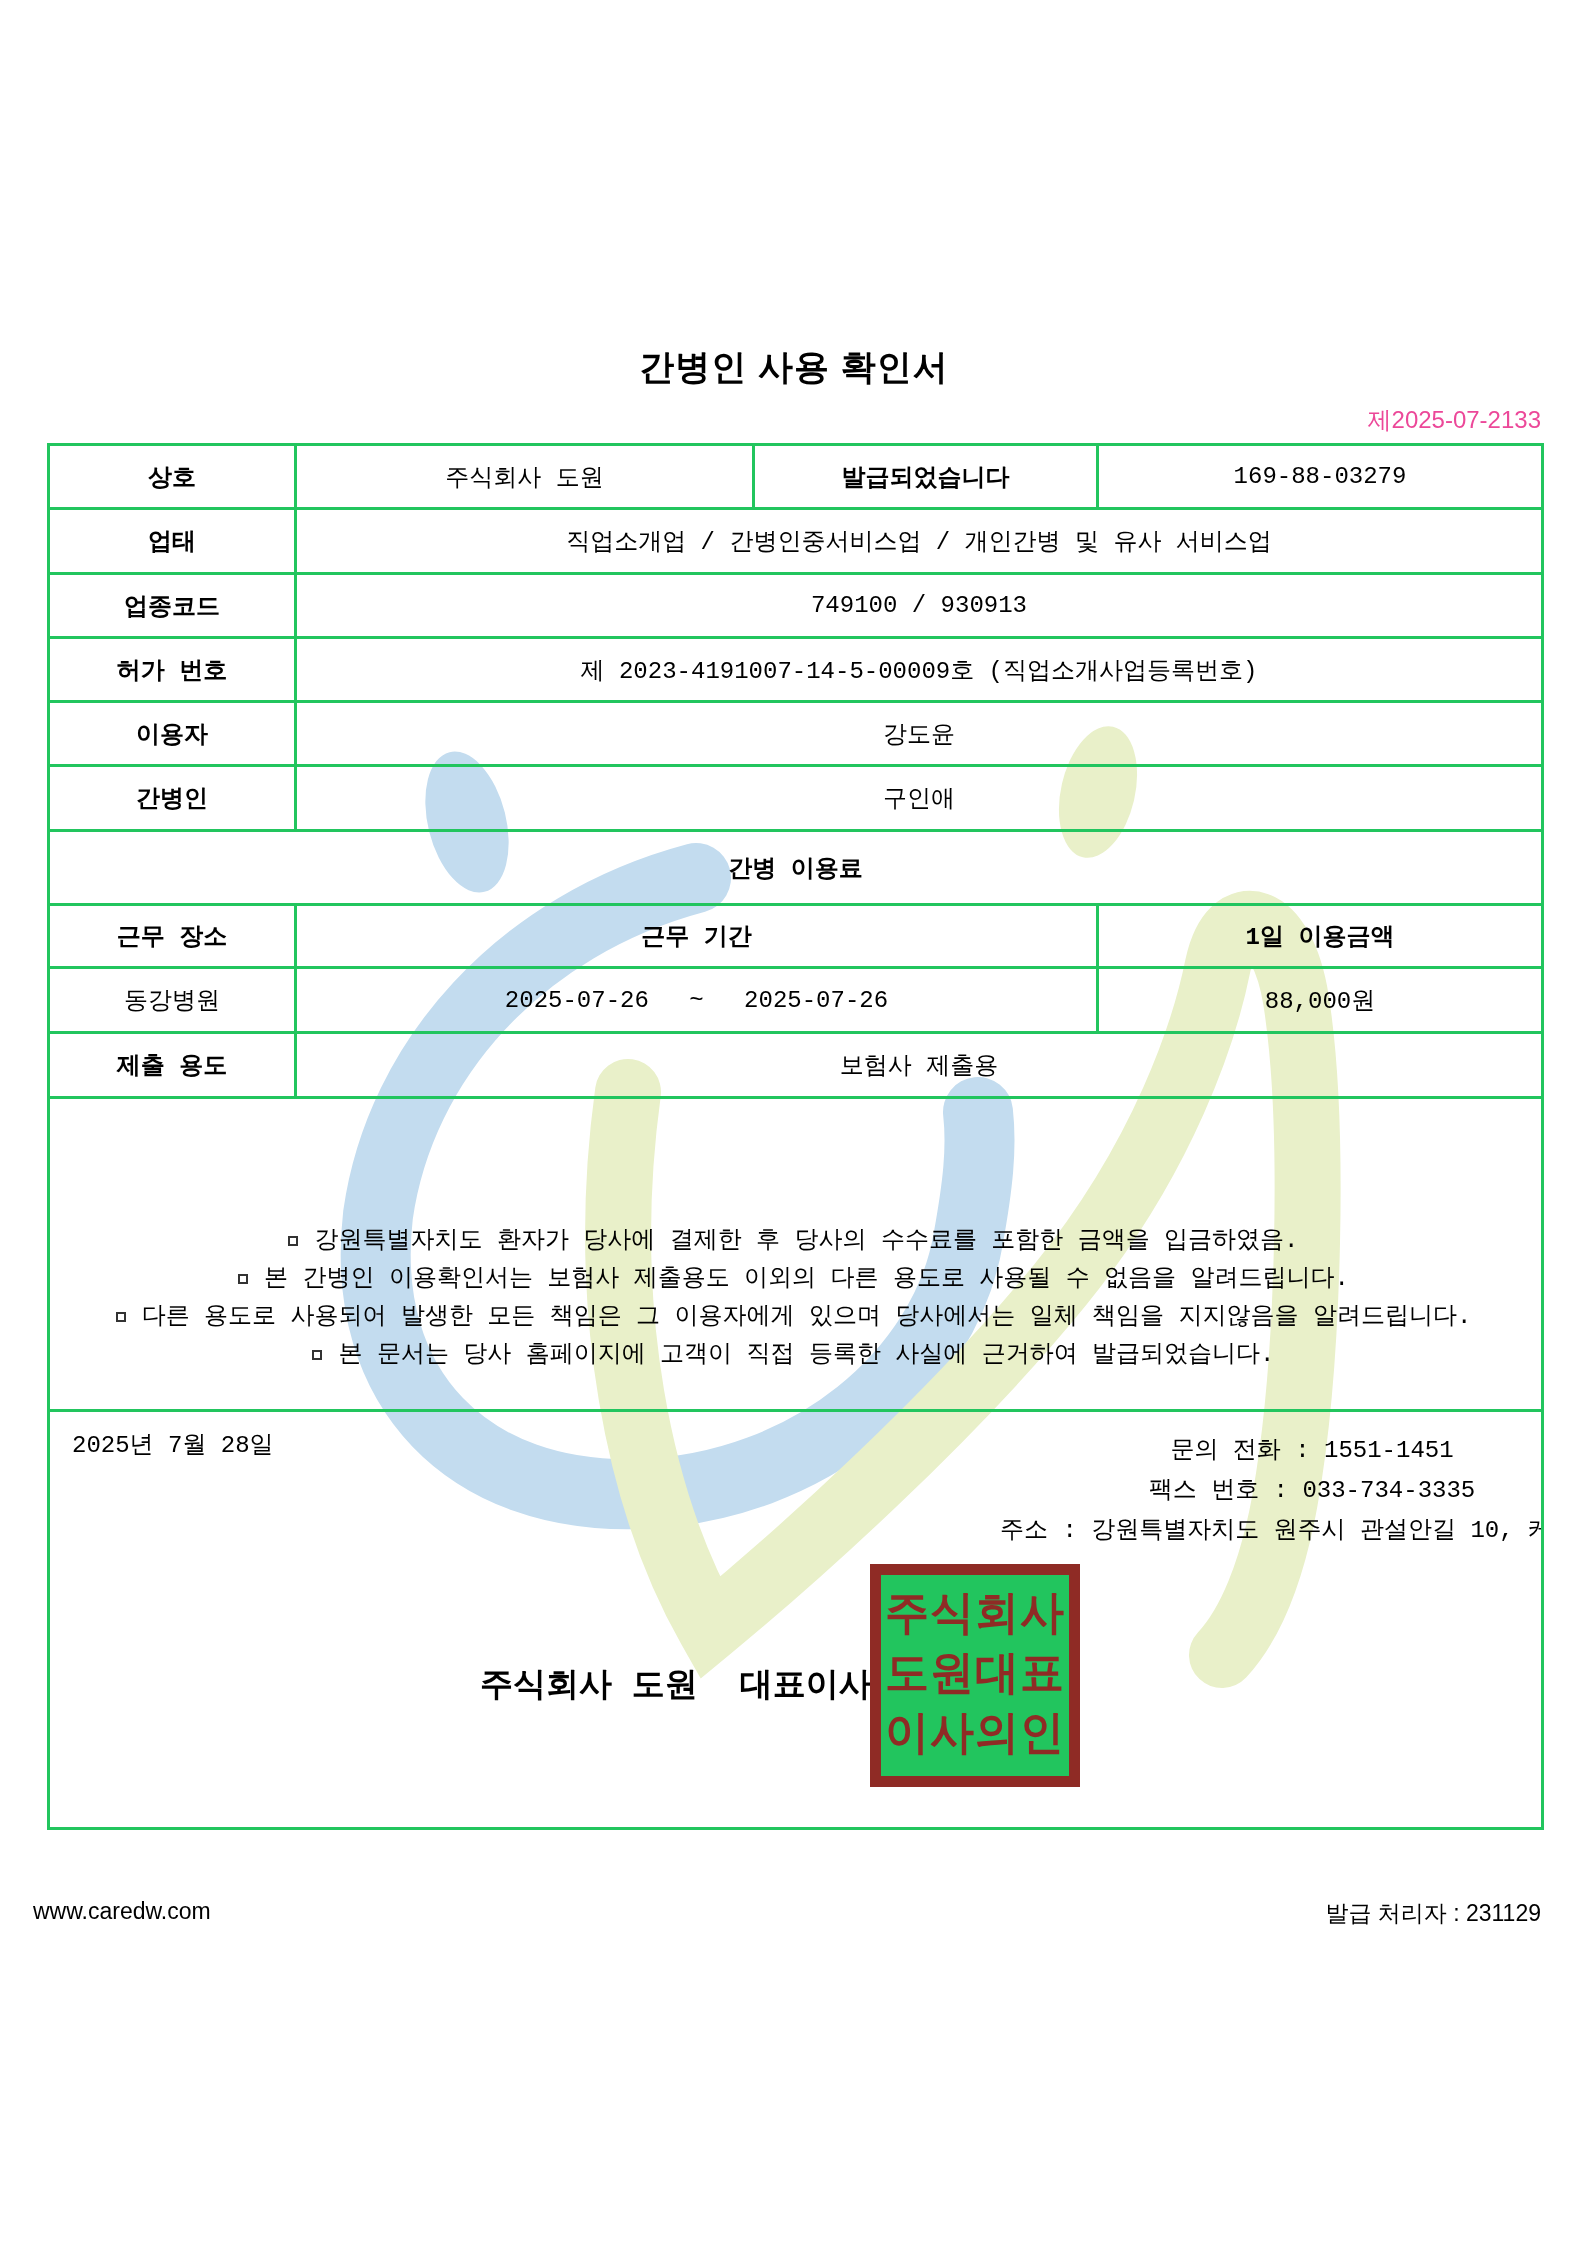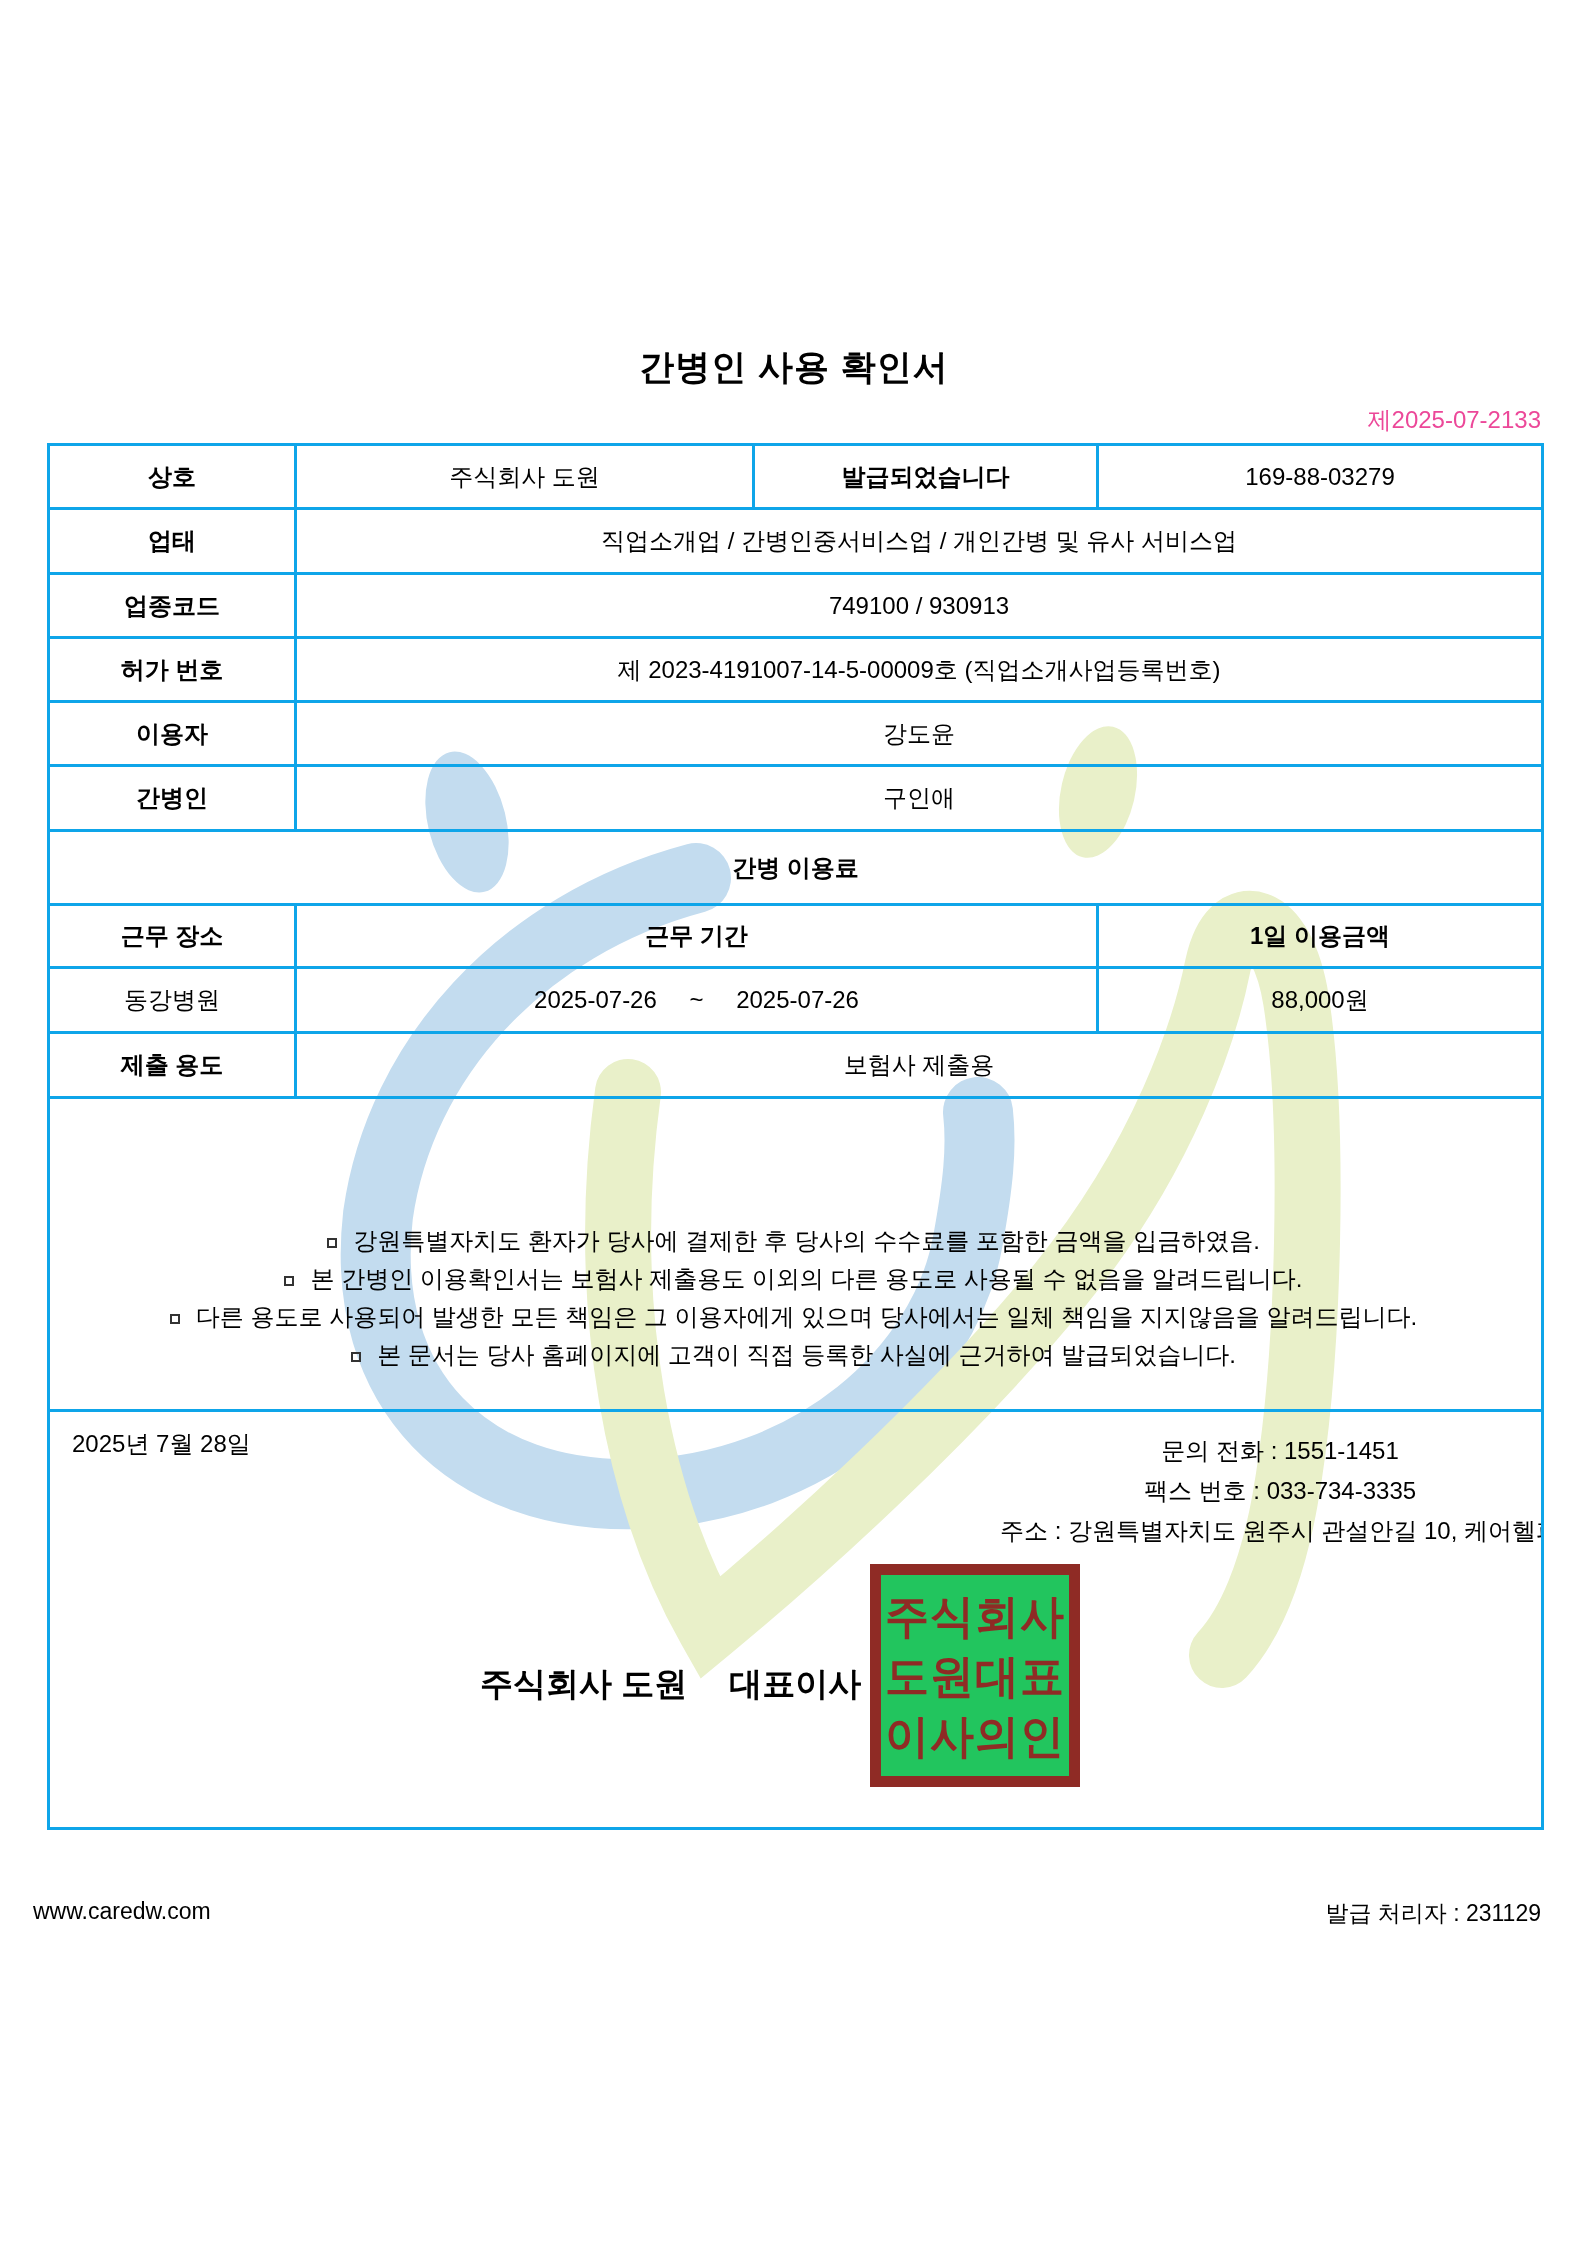--- a/index.html
+++ b/index.html
@@ -18,22 +18,22 @@
   }
   .doc-number {
     position:absolute; top:404px; right:47px; font-size:24px; color:#ec4899;
   }
 
   table.main {
     position:absolute; left:47px; top:443px; width:1494px;
     border-collapse:collapse; table-layout:fixed;
   }
   table.main td {
-    border:3px solid #0ea5e9; text-align:center; vertical-align:middle;
-    font-size:24px; color:#000; overflow:hidden;
+    border:3px solid #22c55e; text-align:center; vertical-align:middle;
+    font-size:24px; color:#000; overflow:hidden;font-family:Liberation Mono, monospace;
   }
   .lbl { font-weight:bold; }
   tr.h64 td { height:64px; } tr.h65 td { height:65px; }
   tr.h63 td { height:63px; } tr.h62 td { height:62px; } tr.h74 td { height:74px; }
   td.section-title { font-size:30px; font-weight:bold; height:74px; }
 
   td.notes-cell {
     height:313px; text-align:left; vertical-align:top;
     padding:88px 40px 0 36px; font-size:23px;
   }

